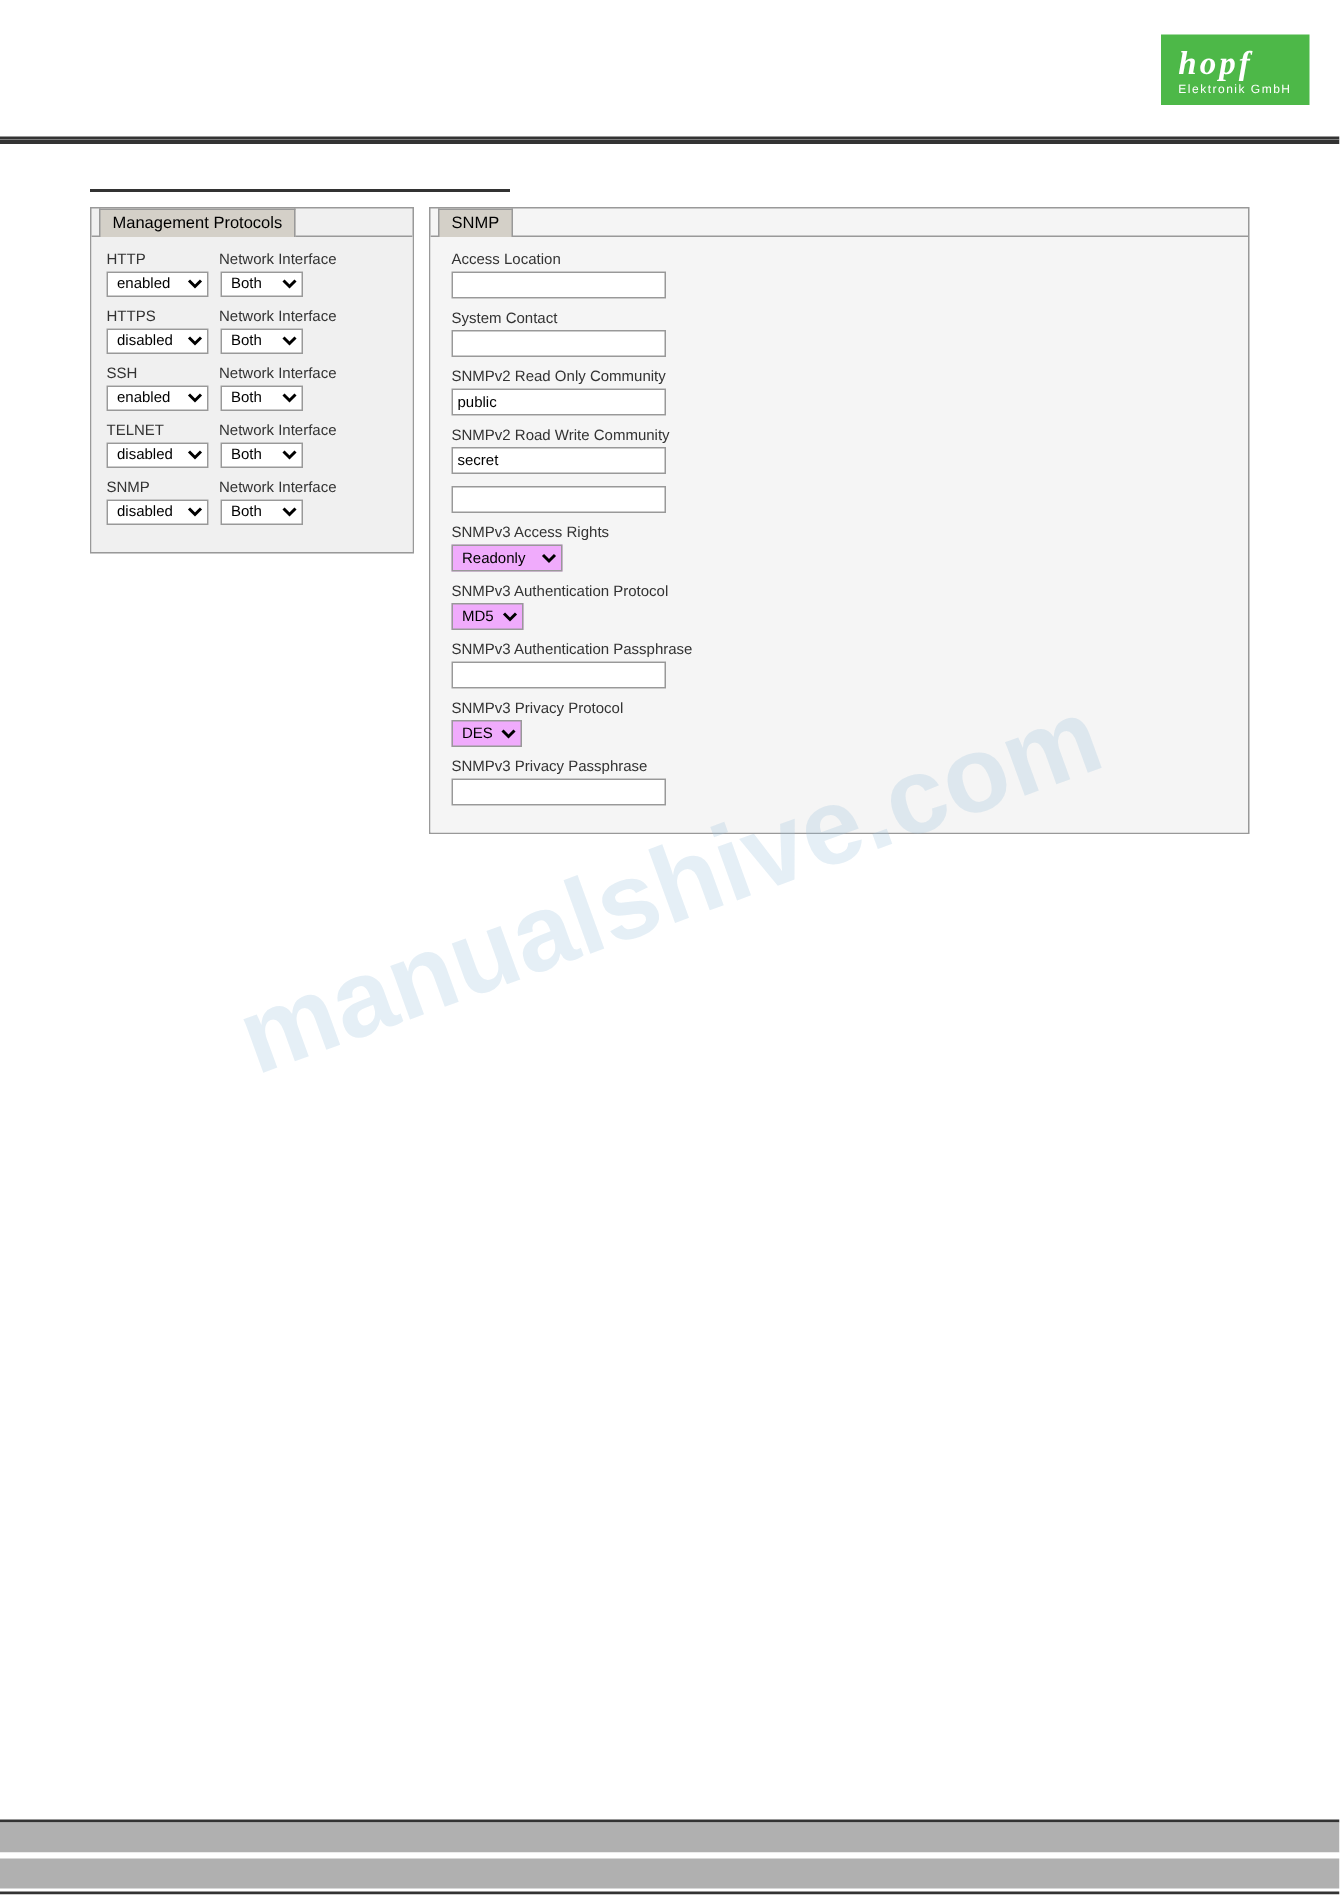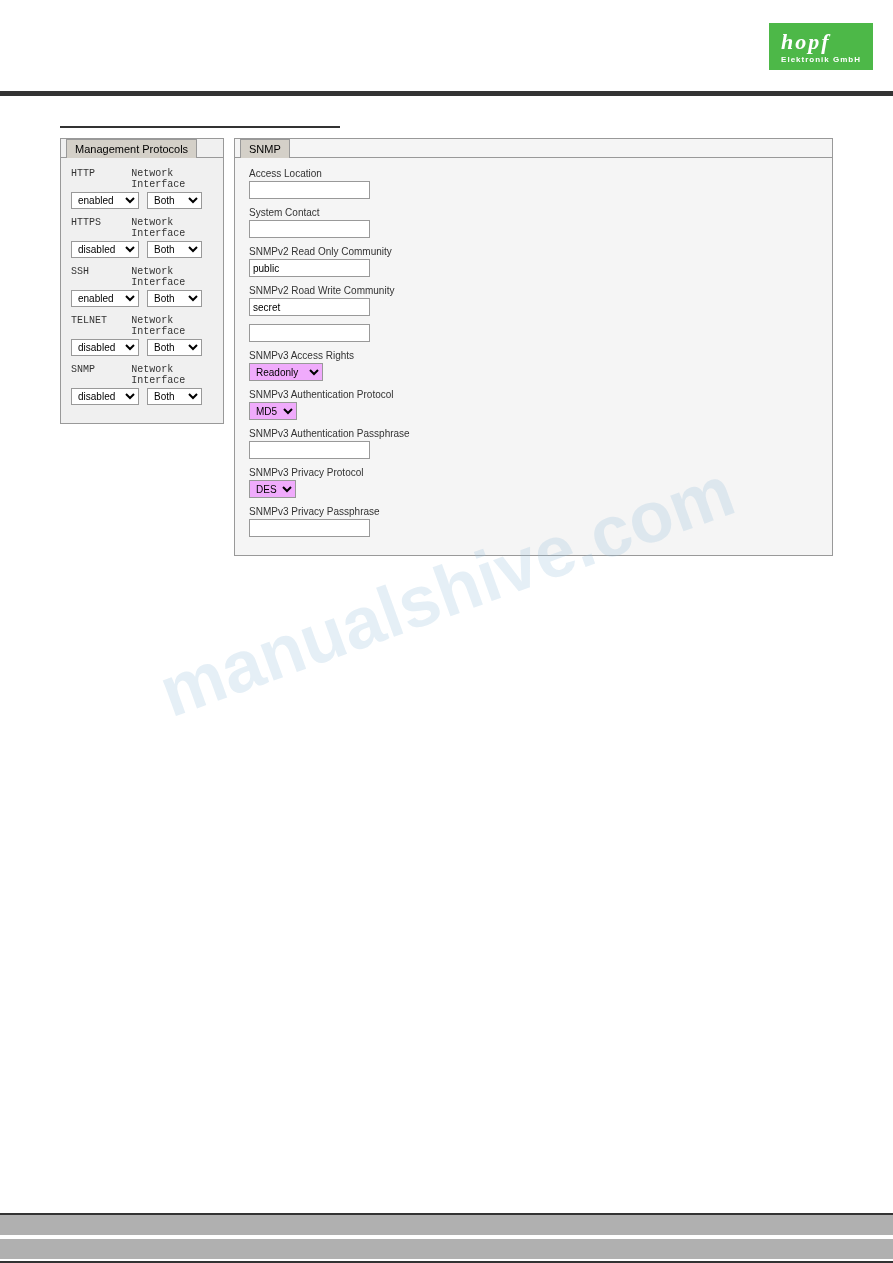--- a/index.html
+++ b/index.html
@@ -40,21 +40,20 @@
       font-weight: bold;
       font-style: italic;
       font-family: serif;
       letter-spacing: 2px;
     }
     .logo-sub {
       color: #fff;
       font-size: 8px;
       text-align: center;
       letter-spacing: 1px;
-      font-weight: bold;
     }
 
     
     .top-divider {
       height: 3px;
       background: #333;
       margin: 0;
     }
 
     
@@ -74,21 +73,21 @@
     .panels-container {
       display: flex;
       gap: 10px;
       align-items: flex-start;
     }
 
     
     .left-panel {
       border: 1px solid #999;
       background: #f0f0f0;
-      width: 164px;
+      width: 216px;
       flex-shrink: 0;
     }
 
     .panel-tab {
       background: #d4d0c8;
       border: 1px solid #999;
       border-bottom: none;
       padding: 3px 8px;
       font-size: 11px;
       display: inline-block;
@@ -148,21 +147,21 @@
     .snmp-field {
       margin-bottom: 8px;
     }
     .snmp-field label {
       display: block;
       font-size: 10px;
       color: #333;
       margin-bottom: 2px;
     }
     .snmp-field input[type="text"] {
-      width: 121px;
+      width: 143px;
       height: 18px;
       font-size: 10px;
       border: 1px solid #999;
       background: #fff;
       padding: 1px 3px;
     }
     .snmp-field select {
       font-size: 10px;
       padding: 1px 2px;
       border: 1px solid #999;
@@ -216,21 +215,20 @@
       margin-top: 2px;
     }
 
     .col-header-row {
       display: flex;
       margin-bottom: 2px;
     }
     .col-header {
       font-size: 10px;
       color: #333;
-      font-family: Liberation Mono, monospace;
     }
     .left-col {
       width: 75px;
     }
     .right-col {
       font-size: 10px;
       color: #333;
     }
   </style>
 </head>

